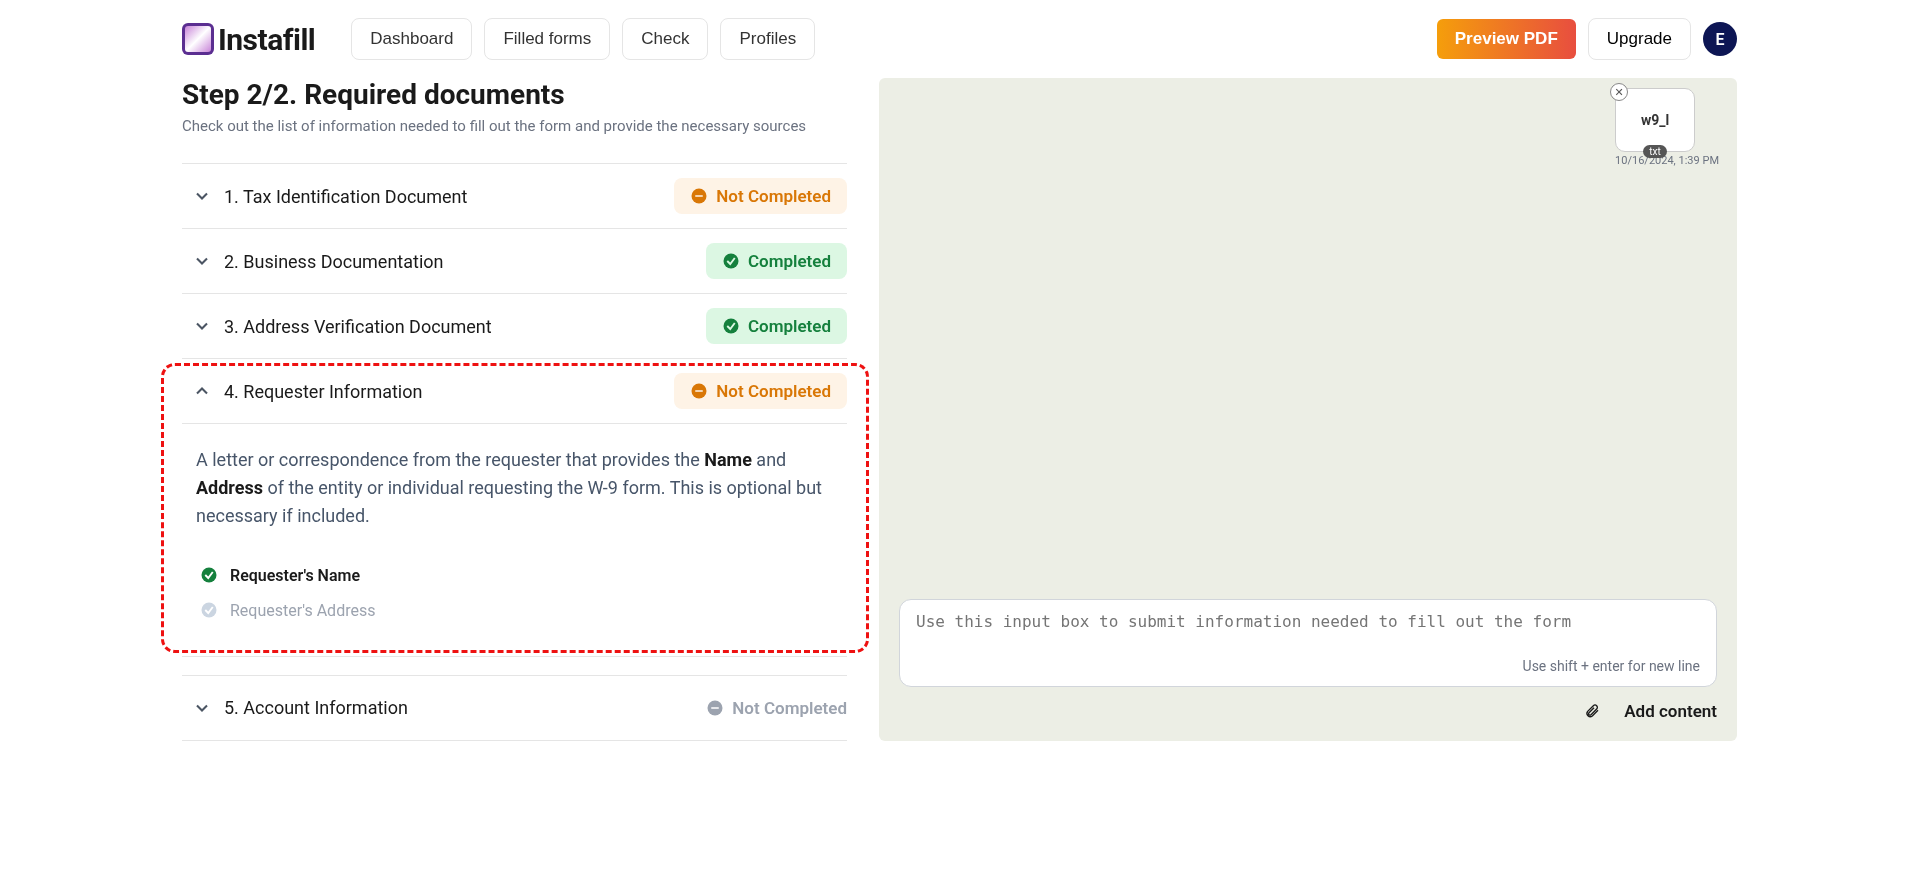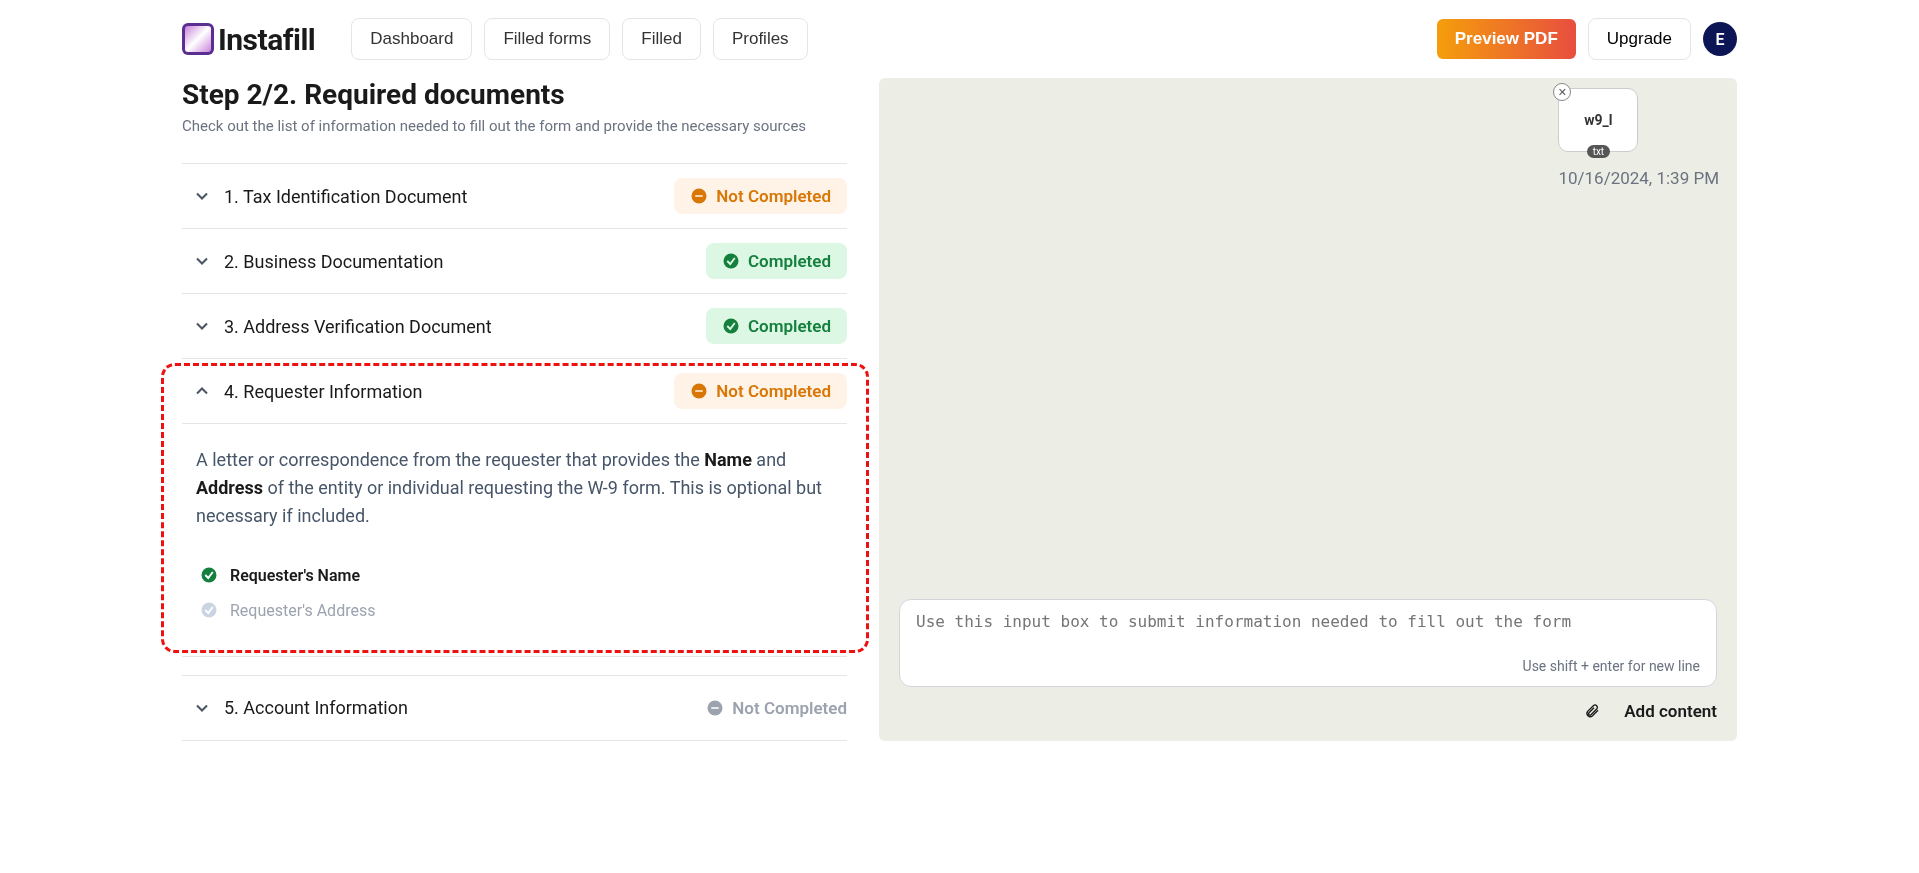--- a/index.html
+++ b/index.html
@@ -36,40 +36,40 @@
 .sub-item.done { color: #1a1a1a; font-weight: 600; }
 .sub-item.pending { color: #9ca3af; }
 .sub-ic { width: 18px; height: 18px; flex-shrink: 0; }
 .highlight { position: relative; }
 .highlight-border { position: absolute; border: 3px dashed #e11; border-radius: 14px; pointer-events: none; top: 4px; left: -21px; right: -22px; bottom: 4px; }
 .file-card { position: absolute; top: 10px; right: 18px; text-align: right; }
 .file-box { width: 80px; height: 64px; border: 1px solid #ccc; border-radius: 10px; background: #fff; position: relative; display: flex; flex-direction: column; align-items: center; justify-content: center; }
 .file-close { position: absolute; top: -6px; left: -6px; width: 18px; height: 18px; border: 1px solid #888; border-radius: 50%; background: #fff; display: flex; align-items: center; justify-content: center; font-size: 11px; color: #555; cursor: pointer; }
 .file-name { font-size: 14px; font-weight: 700; color: #333; }
 .file-ext { position: absolute; bottom: -7px; background: #555; color: #fff; font-size: 10px; padding: 1px 6px; border-radius: 8px; }
-.file-date { font-size: 17px; color: #6b7280; margin-top: 16px; }
+.file-date { font-size: 11px; color: #6b7280; margin-top: 2px; }
 .right-spacer { flex: 1; }
 .input-wrap { background: #fff; border: 1px solid #d1d5db; border-radius: 12px; padding: 12px 16px; }
 .input-box { width: 100%; border: none; outline: none; font-size: 16px; resize: none; height: 38px; }
 .input-hint { text-align: right; font-size: 14px; color: #6b7280; margin-top: 4px; }
 .add-content { display: flex; align-items: center; justify-content: flex-end; gap: 24px; margin-top: 14px; font-size: 17px; font-weight: 600; cursor: pointer; }
 .clip-ic { width: 16px; height: 18px; }
 </style>
 </head>
 <body>
 
 <div class="page">
   <div class="header">
     <div class="logo">
       <span class="logo-img"></span>
       <span class="logo-text">Instafill</span>
     </div>
     <button class="nav-btn">Dashboard</button>
     <button class="nav-btn">Filled forms</button>
-    <button class="nav-btn">Filled</button>
+    <button class="nav-btn">Check</button>
     <button class="nav-btn">Profiles</button>
     <div class="spacer"></div>
     <button class="preview-btn">Preview PDF</button>
     <button class="upgrade-btn">Upgrade</button>
     <div class="avatar">E</div>
   </div>
 
   <div class="main">
     <div class="left">
       <div class="step-title">Step 2/2. Required documents</div>

